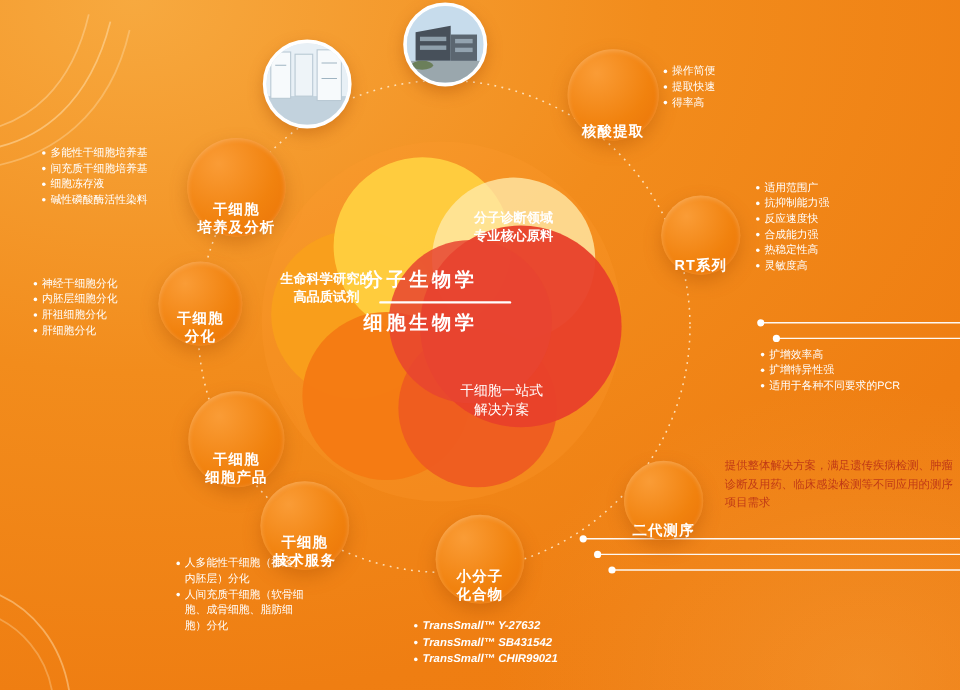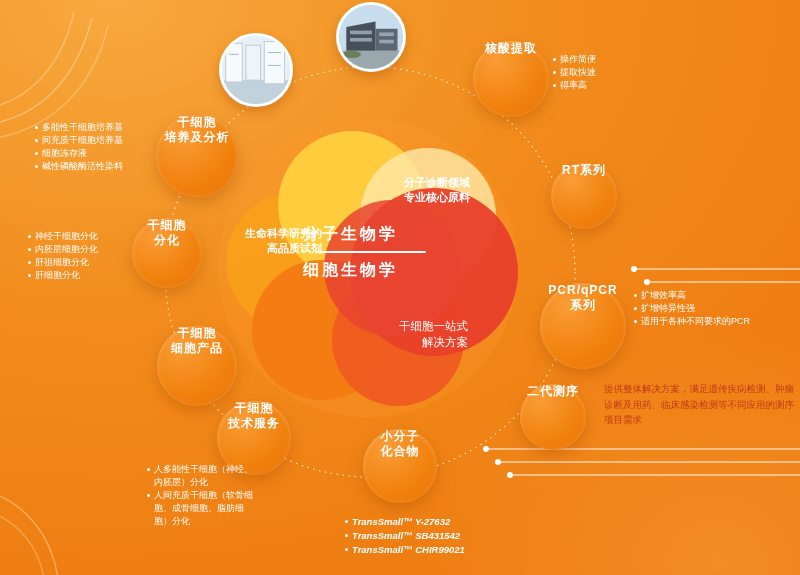--- a/index.html
+++ b/index.html
@@ -7,39 +7,39 @@
   .stage{position:relative;width:800px;height:575px;overflow:hidden;
     background:
       radial-gradient(55% 60% at 90% 98%, rgba(255,196,100,.22), rgba(255,196,100,0) 70%),
       radial-gradient(135% 135% at 14% 0%, #f7a93f 0%, #f28c1c 40%, #ef7e12 75%, #ee7b11 100%);}
   svg.layer{position:absolute;left:0;top:0;width:800px;height:575px;pointer-events:none}
   .z1{z-index:1}.z2{z-index:2}
 
   .pre{white-space:pre-line}
 
   
-  .node{position:absolute;z-index:3;border-radius:50%;display:flex;align-items:flex-start;justify-content:center;
+  .node{position:absolute;z-index:3;border-radius:50%;display:flex;align-items:flex-end;justify-content:center;
     text-align:center;color:#fff;
     background:radial-gradient(circle at 32% 26%, #fa9c36 0%, #f1820e 58%, #ea7206 100%);
     box-shadow:0 6px 14px rgba(165,75,0,.35), inset 0 1px 4px rgba(255,255,255,.25);}
   .node-label{font-size:12px;line-height:15px;font-weight:bold;letter-spacing:1px}
 
   
   .blist{position:absolute;z-index:4;list-style:none;color:#fff;font-size:9px;line-height:13px}
   .blist li{position:relative;padding-left:8px}
   .blist li::before{content:"";position:absolute;left:1px;top:5px;width:3px;height:3px;border-radius:50%;background:#fff}
   .blist.italic li{font-style:italic;font-weight:bold;font-size:9.5px;line-height:14px}
 
   .ngs-note{position:absolute;z-index:4;color:#c03a16;font-weight:normal;font-size:9.5px;line-height:15.5px}
 
   
   .center-title{position:absolute;z-index:4;left:303px;top:224px;width:136px;color:#fff}
   .ct-line{font-size:16px;font-weight:bold;letter-spacing:3px;line-height:20px}
   .ct-divider{width:110px;height:2px;background:#fff;margin:7px auto;border-radius:1px}
-  .note{position:absolute;z-index:4;color:#fff;text-align:right}
+  .note{position:absolute;z-index:4;color:#fff;text-align:center}
   .note-tagline{left:222px;top:226px;width:100px;font-size:11px;font-weight:600;line-height:15px}
   .note-mol{left:386px;top:175px;width:84px;font-size:11px;font-weight:600;line-height:15px}
   .note-stem{left:368px;top:318px;width:100px;font-size:11.5px;font-weight:normal;line-height:16px}
 
   
   .photo{position:absolute;z-index:3;border-radius:50%;border:3px solid #fff;overflow:hidden;
     box-shadow:0 5px 12px rgba(160,70,0,.35);background:#dfe9f1}
   .photo svg{display:block;width:100%;height:100%}
 </style>
 </head>
@@ -120,24 +120,20 @@
       <ellipse cx="14" cy="54" rx="10" ry="4" fill="#6b7f5a"></ellipse>
     </svg>
   </div>
 
   <div class="node" style="left:473px;top:41px;width:76px;height:76px">
     <span class="node-label pre">核酸提取</span>
   </div>
   <div class="node" style="left:551px;top:163px;width:66px;height:66px">
     <span class="node-label pre">RT系列</span>
   </div>
-  <div class="node" style="left:540px;top:283px;width:86px;height:86px">
-    <span class="node-label pre">PCR/qPCR
-系列</span>
-  </div>
   <div class="node" style="left:520px;top:384px;width:66px;height:66px">
     <span class="node-label pre">二代测序</span>
   </div>
   <div class="node" style="left:363px;top:429px;width:74px;height:74px">
     <span class="node-label pre">小分子
 化合物</span>
   </div>
   <div class="node" style="left:217px;top:401px;width:74px;height:74px">
     <span class="node-label pre">干细胞
 技术服务</span>
@@ -154,20 +150,28 @@
     <span class="node-label pre">干细胞
 培养及分析</span>
   </div>
 
   <ul class="blist" style="left:552px;top:53px">
     <li>操作简便</li>
     <li>提取快速</li>
     <li>得率高</li>
   </ul>
 
+  <ul class="blist" style="left:629px;top:150px">
+    <li>适用范围广</li>
+    <li>抗抑制能力强</li>
+    <li>反应速度快</li>
+    <li>合成能力强</li>
+    <li>热稳定性高</li>
+    <li>灵敏度高</li>
+  </ul>
 
   <ul class="blist" style="left:633px;top:289px">
     <li>扩增效率高</li>
     <li>扩增特异性强</li>
     <li>适用于各种不同要求的PCR</li>
   </ul>
 
   <div class="ngs-note pre" style="left:604px;top:381px;width:190px">提供整体解决方案，满足遗传疾病检测、肿瘤诊断及用药、临床感染检测等不同应用的测序项目需求</div>
 
   <ul class="blist italic" style="left:344px;top:515px">

